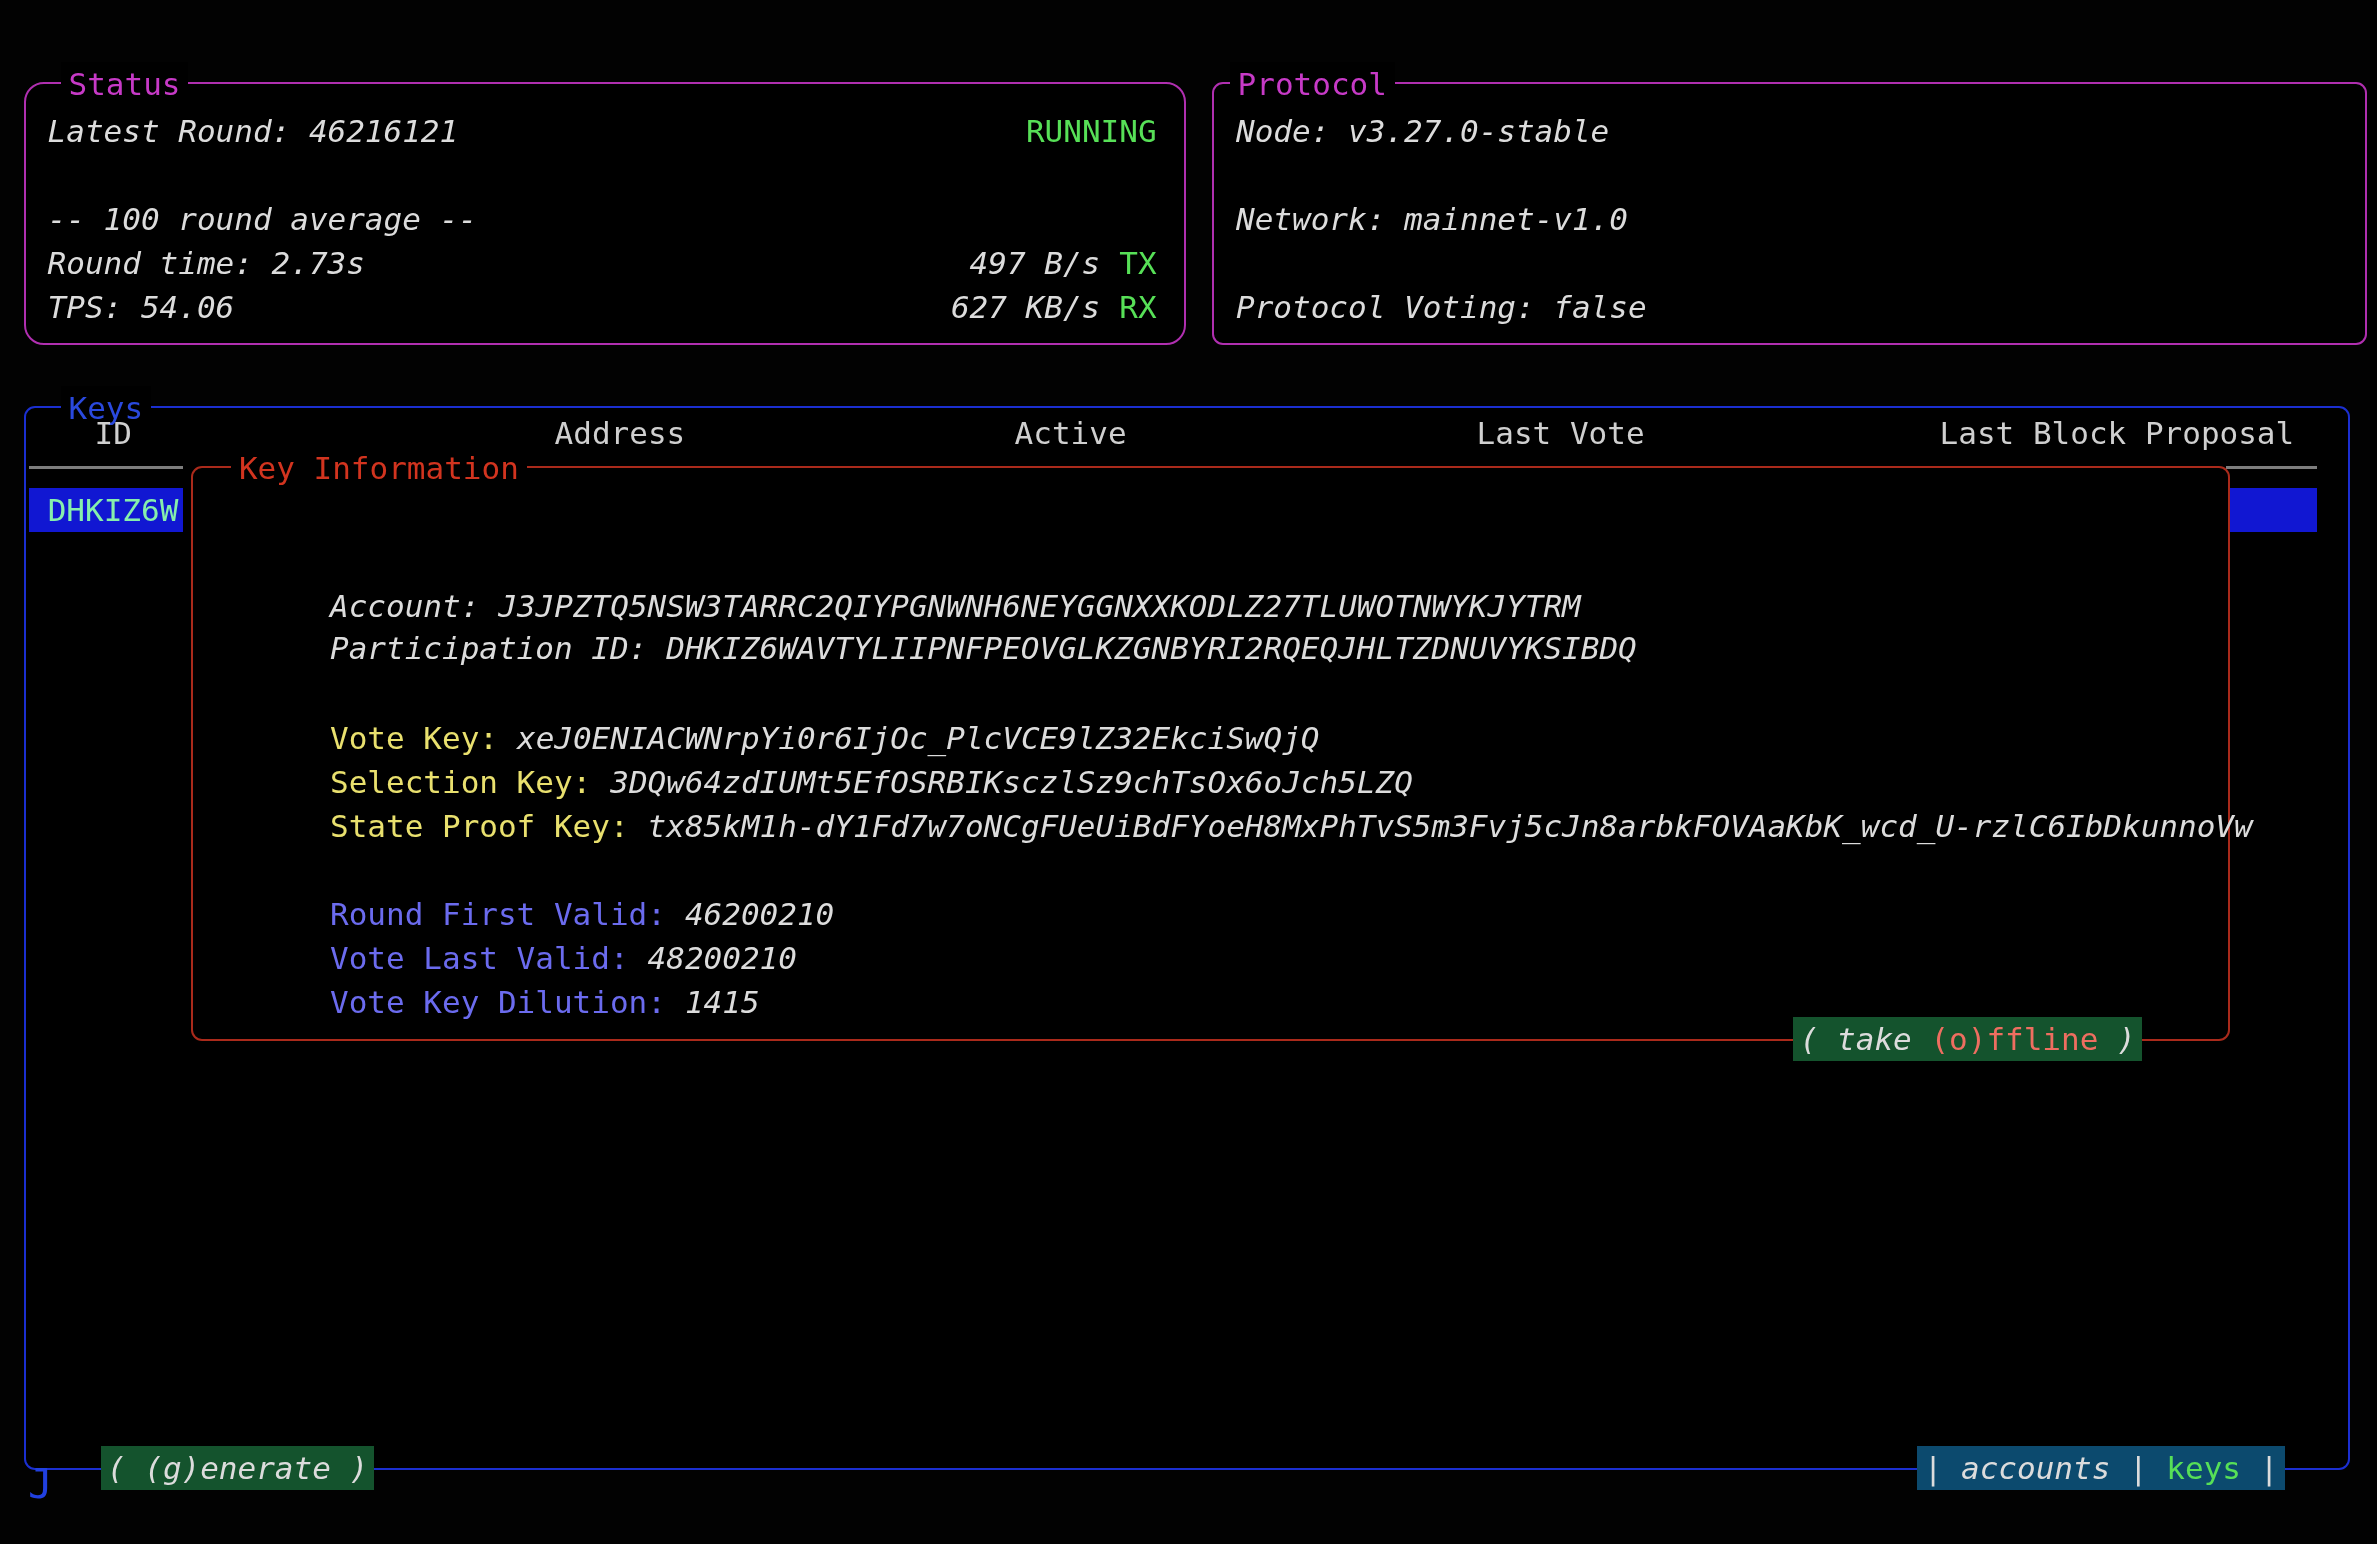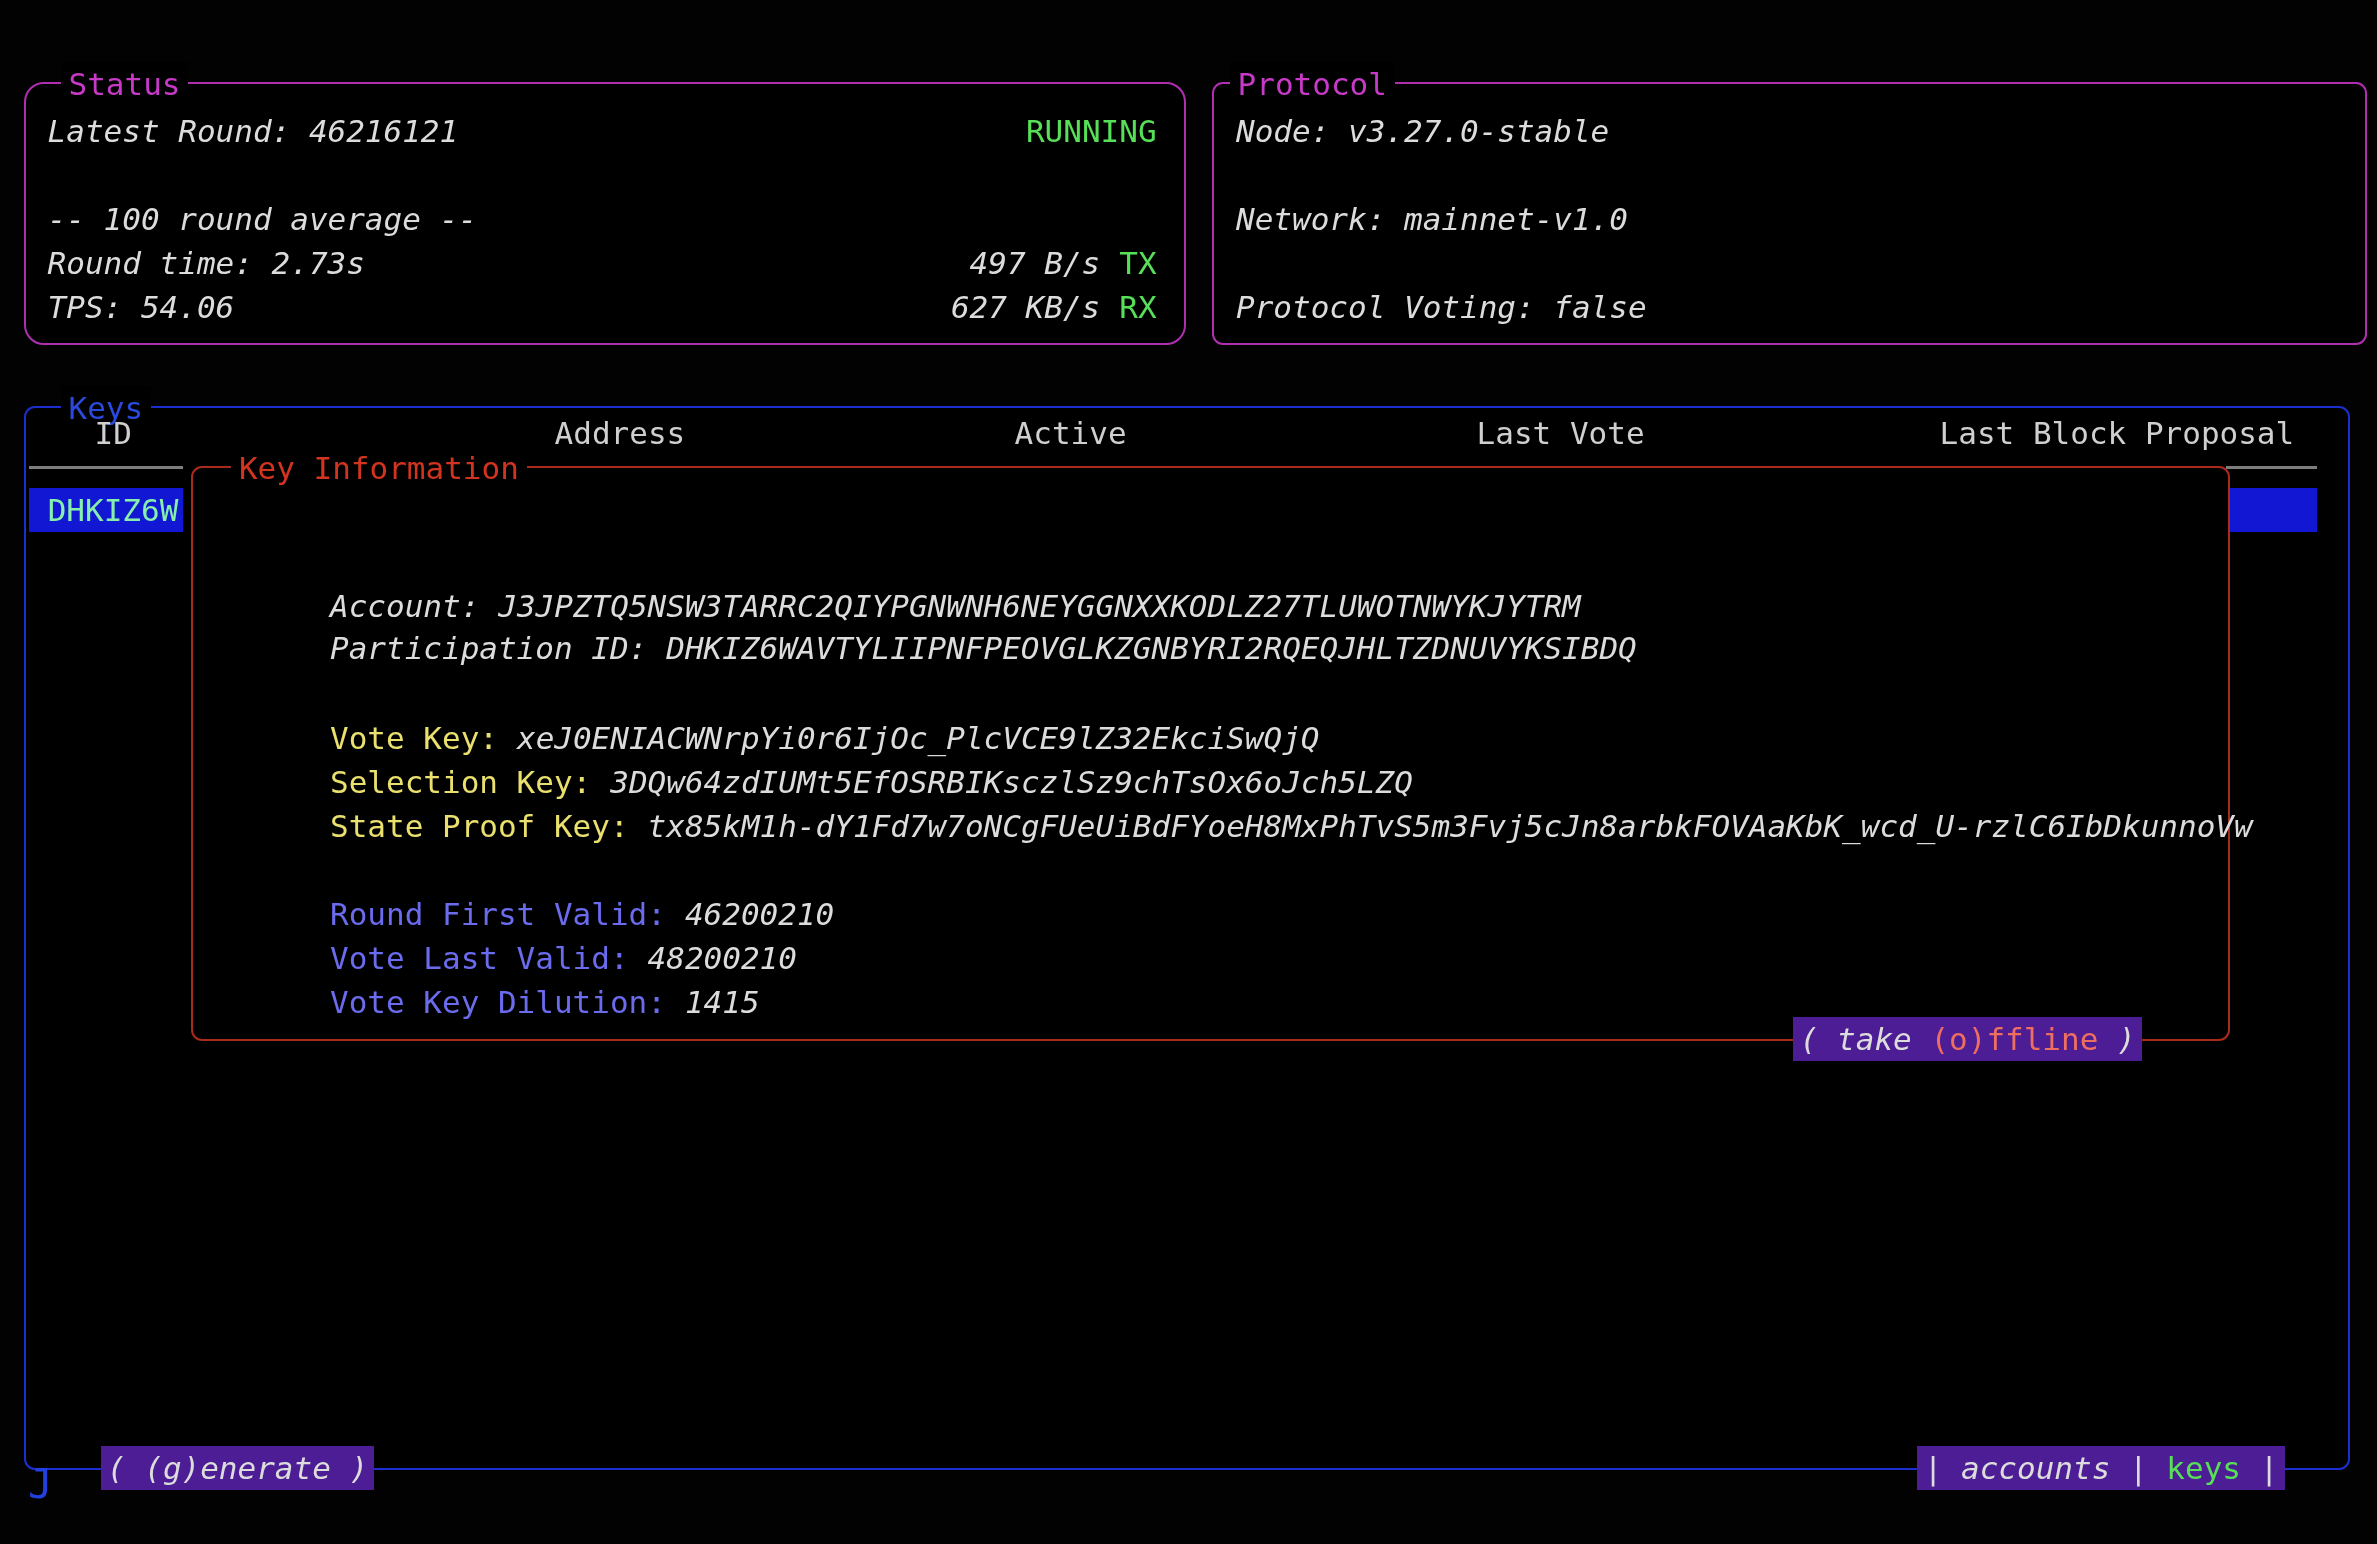--- a/index.html
+++ b/index.html
@@ -25,22 +25,22 @@
   .protocol-panel{left:1212px;top:82px;width:1151px;height:259px;border-color:#b02fb0;}
   
   .keys-panel{left:23.6px;top:406px;width:2322px;height:1060px;border-color:#1b2fd0;}
   .hdr{position:absolute;top:3.1px;height:44px;color:#cfcfcf;white-space:pre;margin-left:48px;}
   .sep{position:absolute;top:58px;height:3.1px;background:#7d7d7d;}
   .hl{position:absolute;top:80px;height:44px;background:#1117d2;}
   .hl-text{position:absolute;left:19px;top:0;color:#86efac;white-space:pre;}
   
   .keyinfo-panel{left:191px;top:466px;width:2035px;height:571px;border-color:#aa2a1b;z-index:5;}
   .kirow{position:absolute;left:25px;right:25px;height:44px;white-space:pre;}
-  .border-btn{position:absolute;bottom:-22px;background:#4c1d95;padding:0 6.3px;white-space:pre;cursor:pointer;}
-  .tabs{position:absolute;bottom:-22px;right:63px;background:#4c1d95;padding:0 6.3px;white-space:pre;margin-top:41px;}
+  .border-btn{position:absolute;bottom:-22px;background:#14532d;padding:0 6.3px;white-space:pre;cursor:pointer;}
+  .tabs{position:absolute;bottom:-22px;right:63px;background:#0c4a6e;padding:0 6.3px;white-space:pre;margin-top:41px;}
   .tab{cursor:pointer;}
   .corner-glyph{position:absolute;left:28px;top:1462px;color:#2140e0;font-size:41px;line-height:44px;}
 </style>
 </head>
 <body>
 
 <div class="screen">
 
   <div class="panel status-panel">
     <div class="legend t-magenta" style="left:35px">Status</div>

